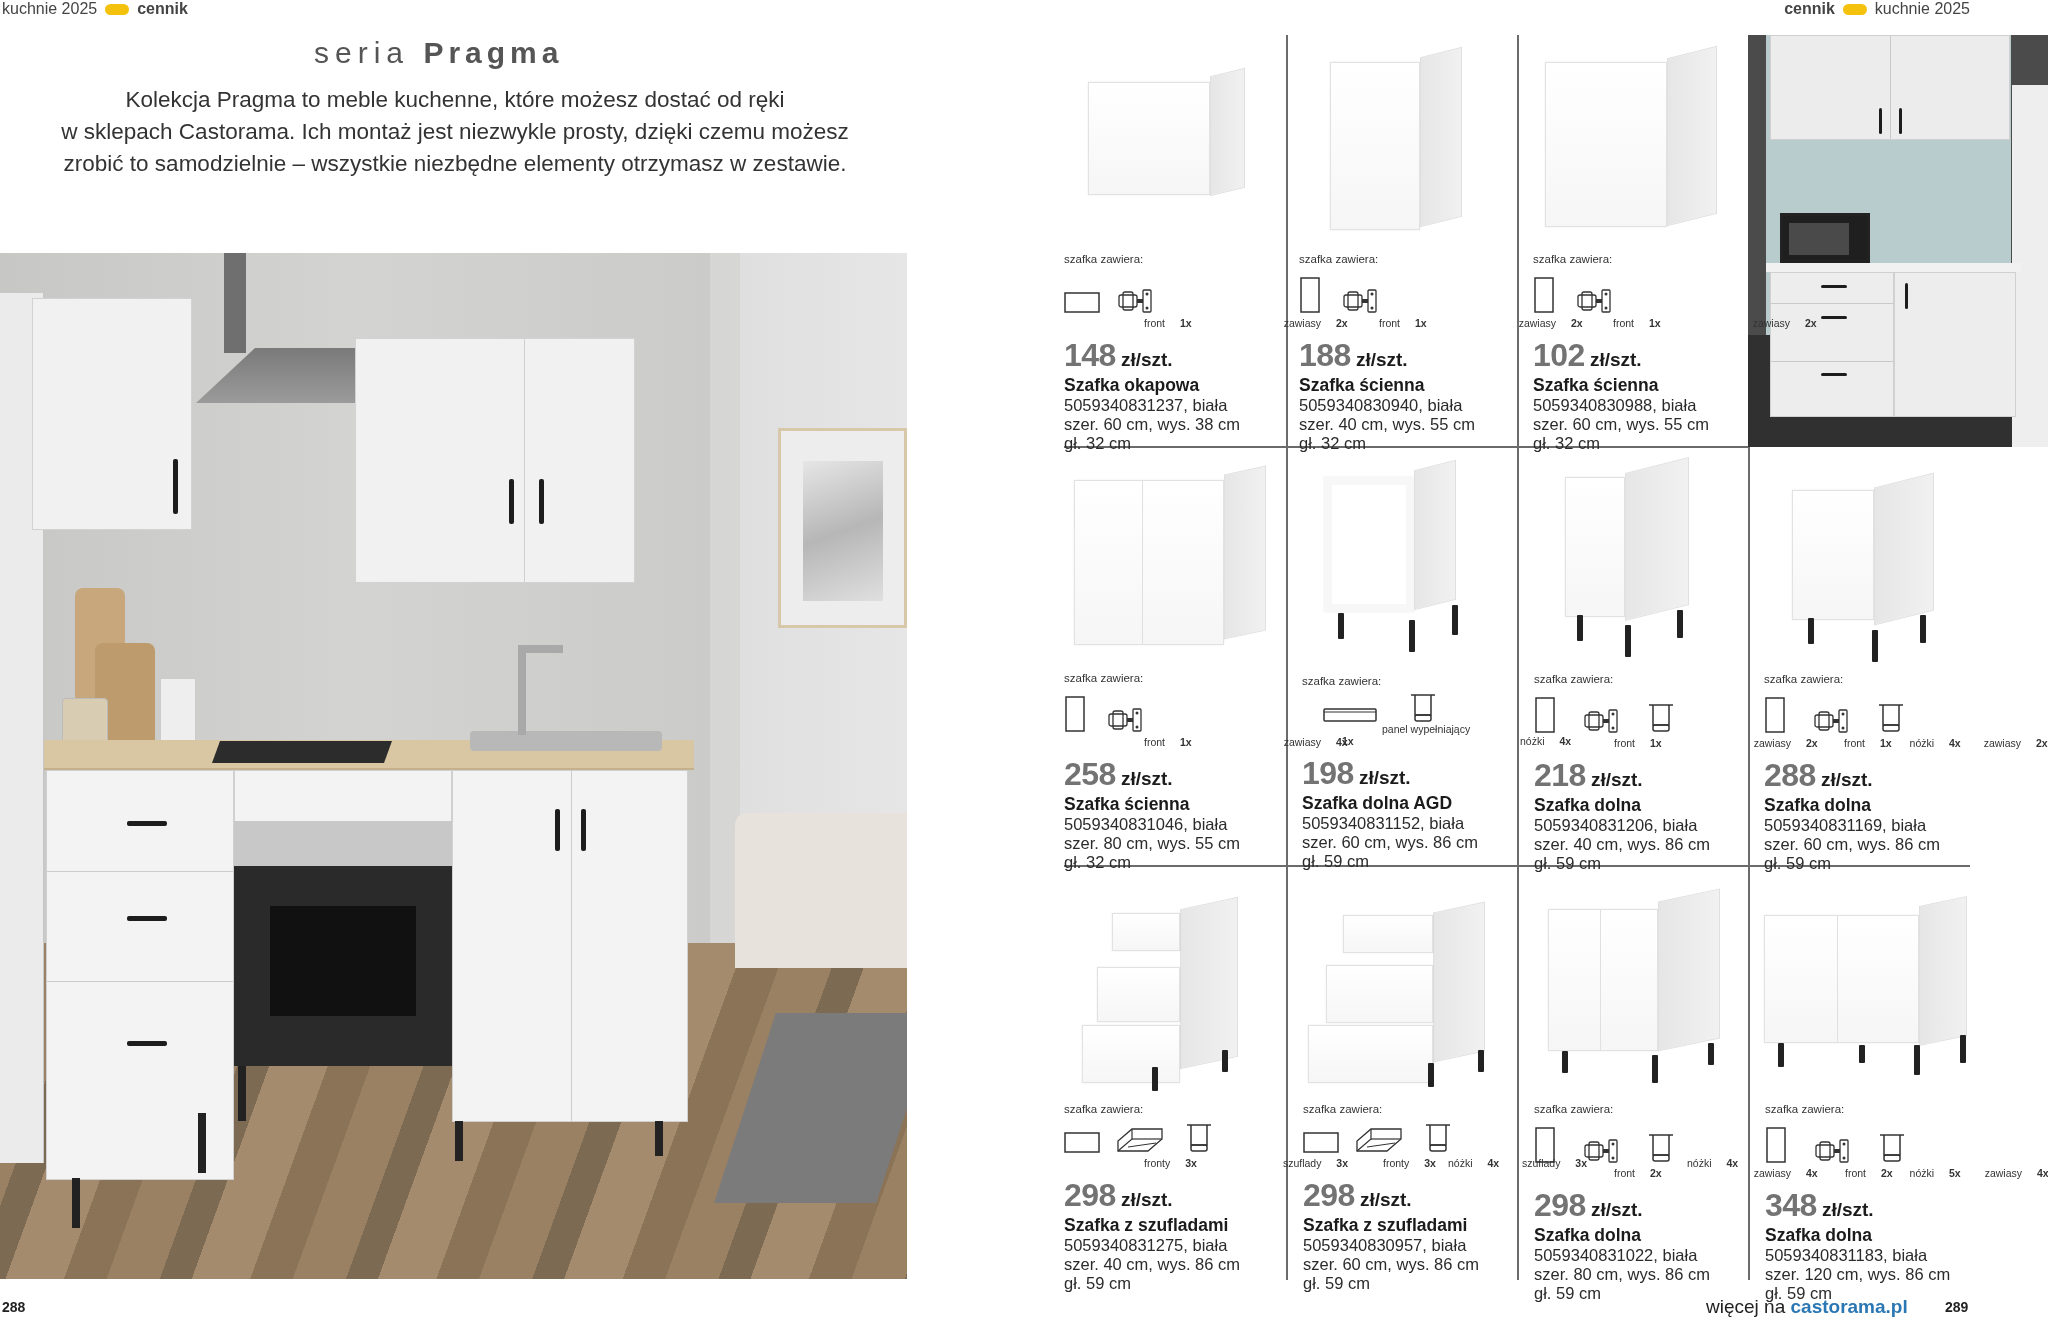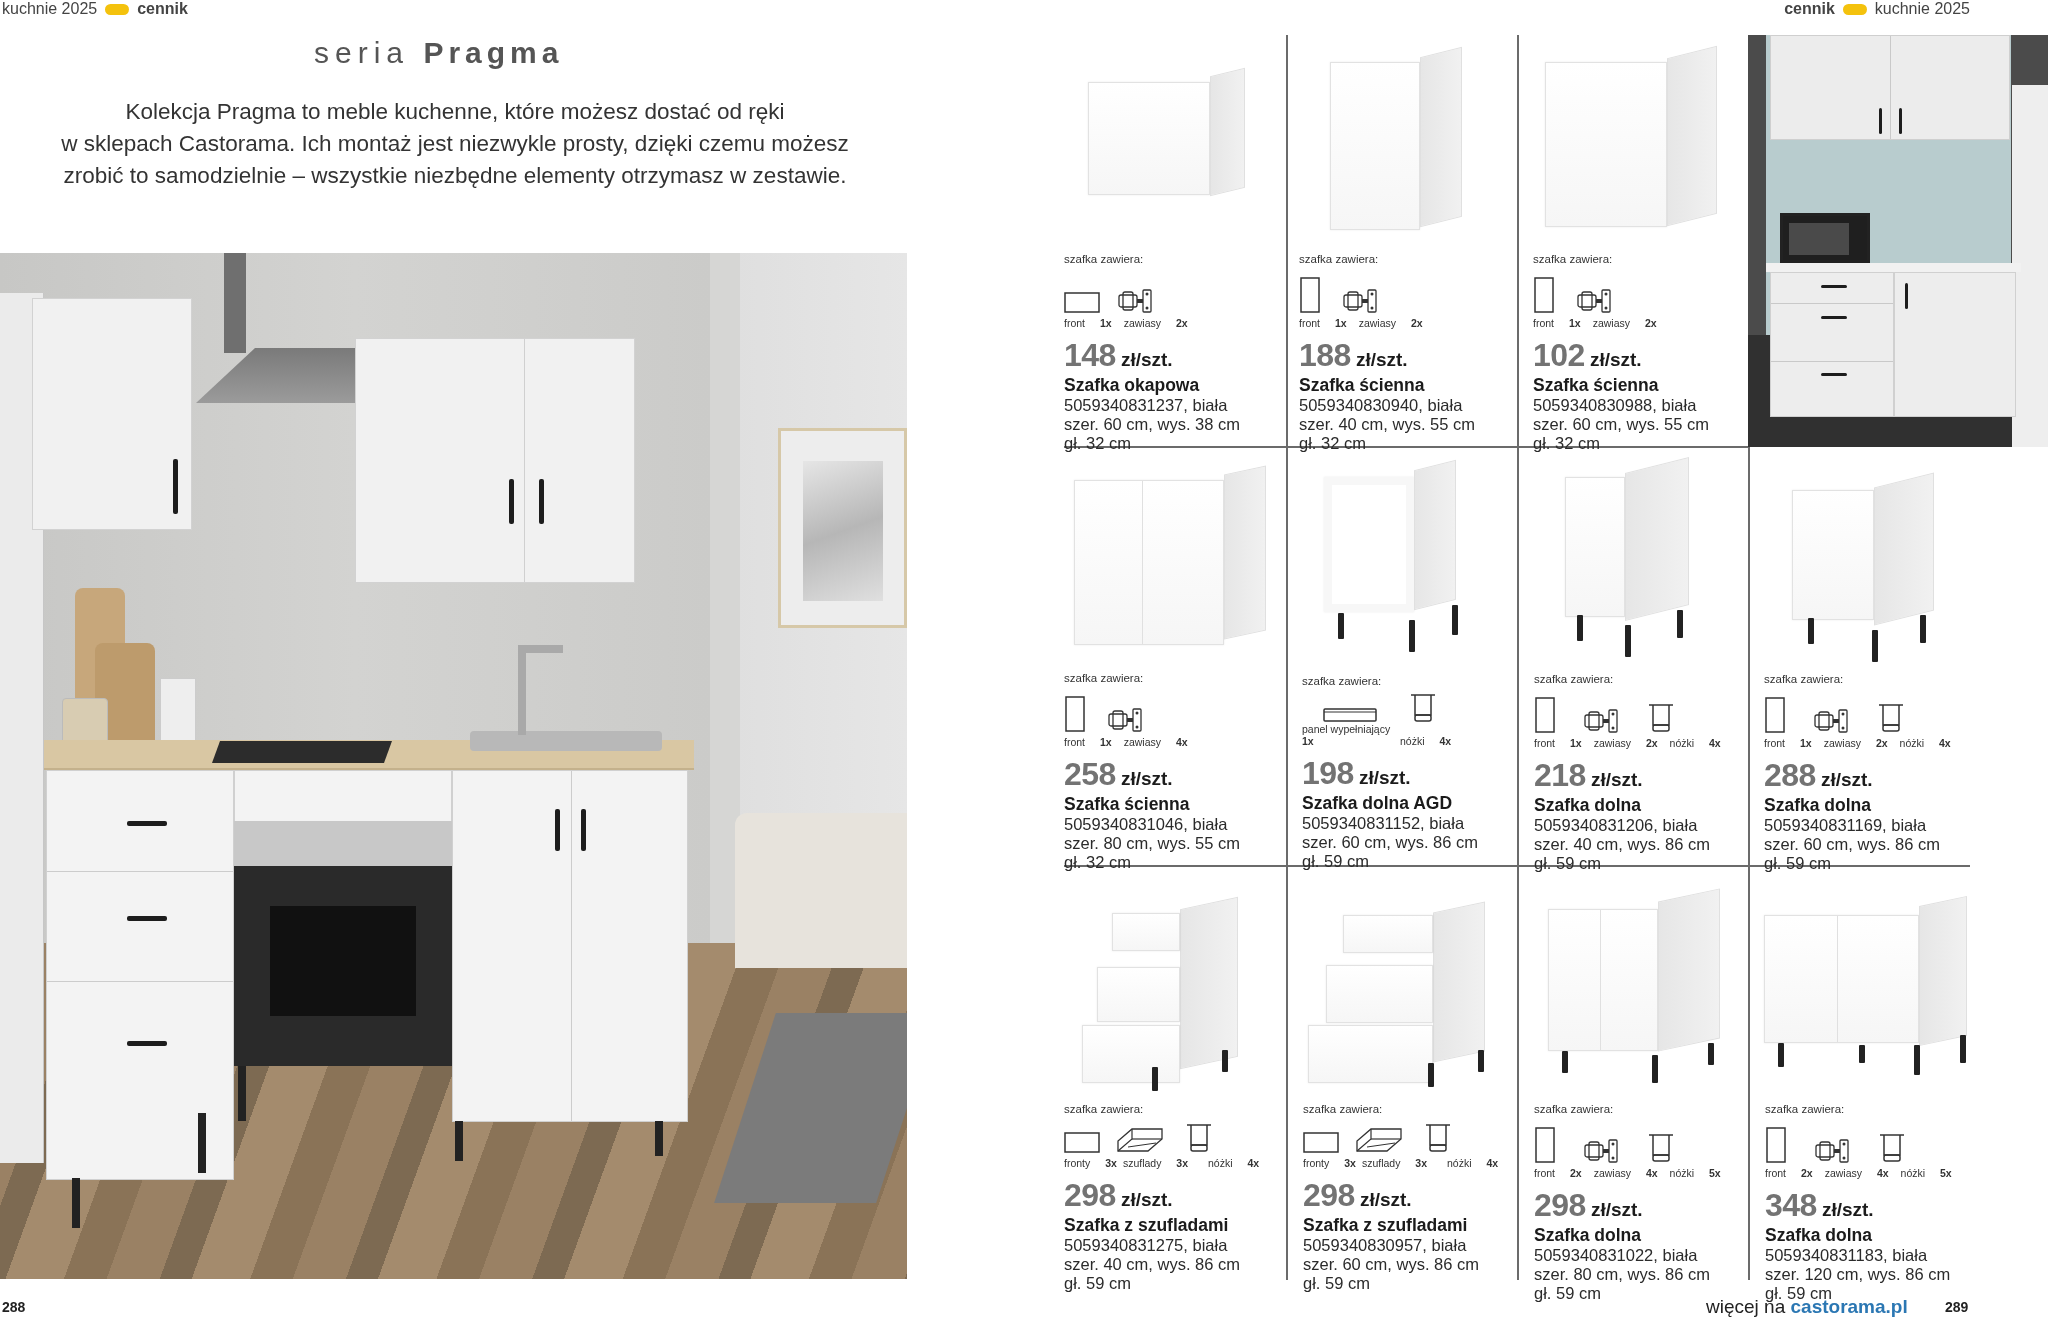--- a/index.html
+++ b/index.html
@@ -7,21 +7,21 @@
   body { position: relative; font-family: "Liberation Sans", sans-serif; color: #222; }
 
   .runner { position: absolute; top: 0; font-size: 16px; color: #444; display: flex; align-items: center; gap: 8px; }
   .runner .b { font-weight: bold; }
   .pill { width: 24px; height: 11px; border-radius: 6px; background: #f4c20d; display: inline-block; }
   .runner-left { left: 2px; }
   .runner-right { right: 78px; }
 
   .series-title { position: absolute; left: 314px; top: 36px; font-size: 30px; color: #555; letter-spacing: 6px; }
   .series-title b { font-weight: bold; letter-spacing: 5px; }
-  .intro { position: absolute; left: 0; width: 910px; top: 96px; text-align: center; font-size: 22.5px; line-height: 32px; color: #333; }
+  .intro { position: absolute; left: 0; width: 910px; top: 84px; text-align: center; font-size: 22.5px; line-height: 32px; color: #333; }
 
   
   .photo { position: absolute; left: 0; top: 253px; width: 907px; height: 1026px; overflow: hidden; background: #c9c9c7; }
   .wall-l { position: absolute; left: 0; top: 0; width: 710px; height: 720px; background: linear-gradient(90deg,#c7c7c5,#d3d3d1 50%,#cbcbc9); }
   .wall-r { position: absolute; left: 710px; top: 0; width: 197px; height: 730px; background: linear-gradient(90deg,#dedede,#e6e6e6); }
   .wall-pillar { position: absolute; left: 710px; top: 0; width: 30px; height: 760px; background: #d6d6d4; }
   .floor { position: absolute; left: 0; top: 690px; width: 907px; height: 340px; background: repeating-linear-gradient(110deg,#8a7357 0 40px,#9a8164 40px 90px,#7d6a52 90px 120px,#a48b6d 120px 175px); }
   .rug { position: absolute; left: 745px; top: 760px; width: 162px; height: 190px; background: #7b7b7b; transform: skewX(-18deg); }
   .fridge { position: absolute; left: 0; top: 40px; width: 44px; height: 870px; background: #ebebeb; border-right: 1px solid #c6c6c6; }
   .uc { position: absolute; background: #f1f1f1; border: 1px solid #d2d2d2; }
@@ -45,21 +45,21 @@
 
   
   .vline { position: absolute; width: 2px; background: #6b6b6b; }
   .hline { position: absolute; height: 2px; background: #6b6b6b; }
 
   .card { position: absolute; width: 225px; }
   .contains { font-size: 11.5px; color: #333; margin-bottom: 6px; }
   .icons { display: flex; align-items: flex-end; gap: 0; height: 42px; }
   .icon-cell { display: flex; flex-direction: column; align-items: flex-start; margin-right: 14px; }
   .icon-labels { display: flex; font-size: 10.5px; color: #333; margin-top: 4px; }
-  .icon-labels span { margin-right: 12px; white-space: nowrap; }
+  .icon-labels span { margin-right: 12px; white-space: nowrap; margin-left: 40px; }
   .icon-labels b { font-weight: bold; }
   .price { margin-top: 8px; display: flex; align-items: baseline; }
   .price-num { font-size: 32px; font-weight: bold; letter-spacing: -0.5px; color: #737373; }
   .price-unit { font-size: 19px; font-weight: bold; margin-left: 5px; color: #1b1b1b; }
   .pname { font-size: 17.5px; font-weight: bold; color: #1b1b1b; margin-top: 1px; }
   .pline { font-size: 16.5px; color: #2b2b2b; line-height: 19px; }
 
   .prod-img { position: absolute; }
   .cab { position: absolute; background: linear-gradient(180deg,#ffffff,#f6f6f6); border: 1px solid #e2e2e2; box-shadow: 0 0 2px rgba(0,0,0,.08); }
   .cab-side { position: absolute; background: linear-gradient(90deg,#e6e6e6,#f1f1f1); border: 1px solid #e0e0e0; }

